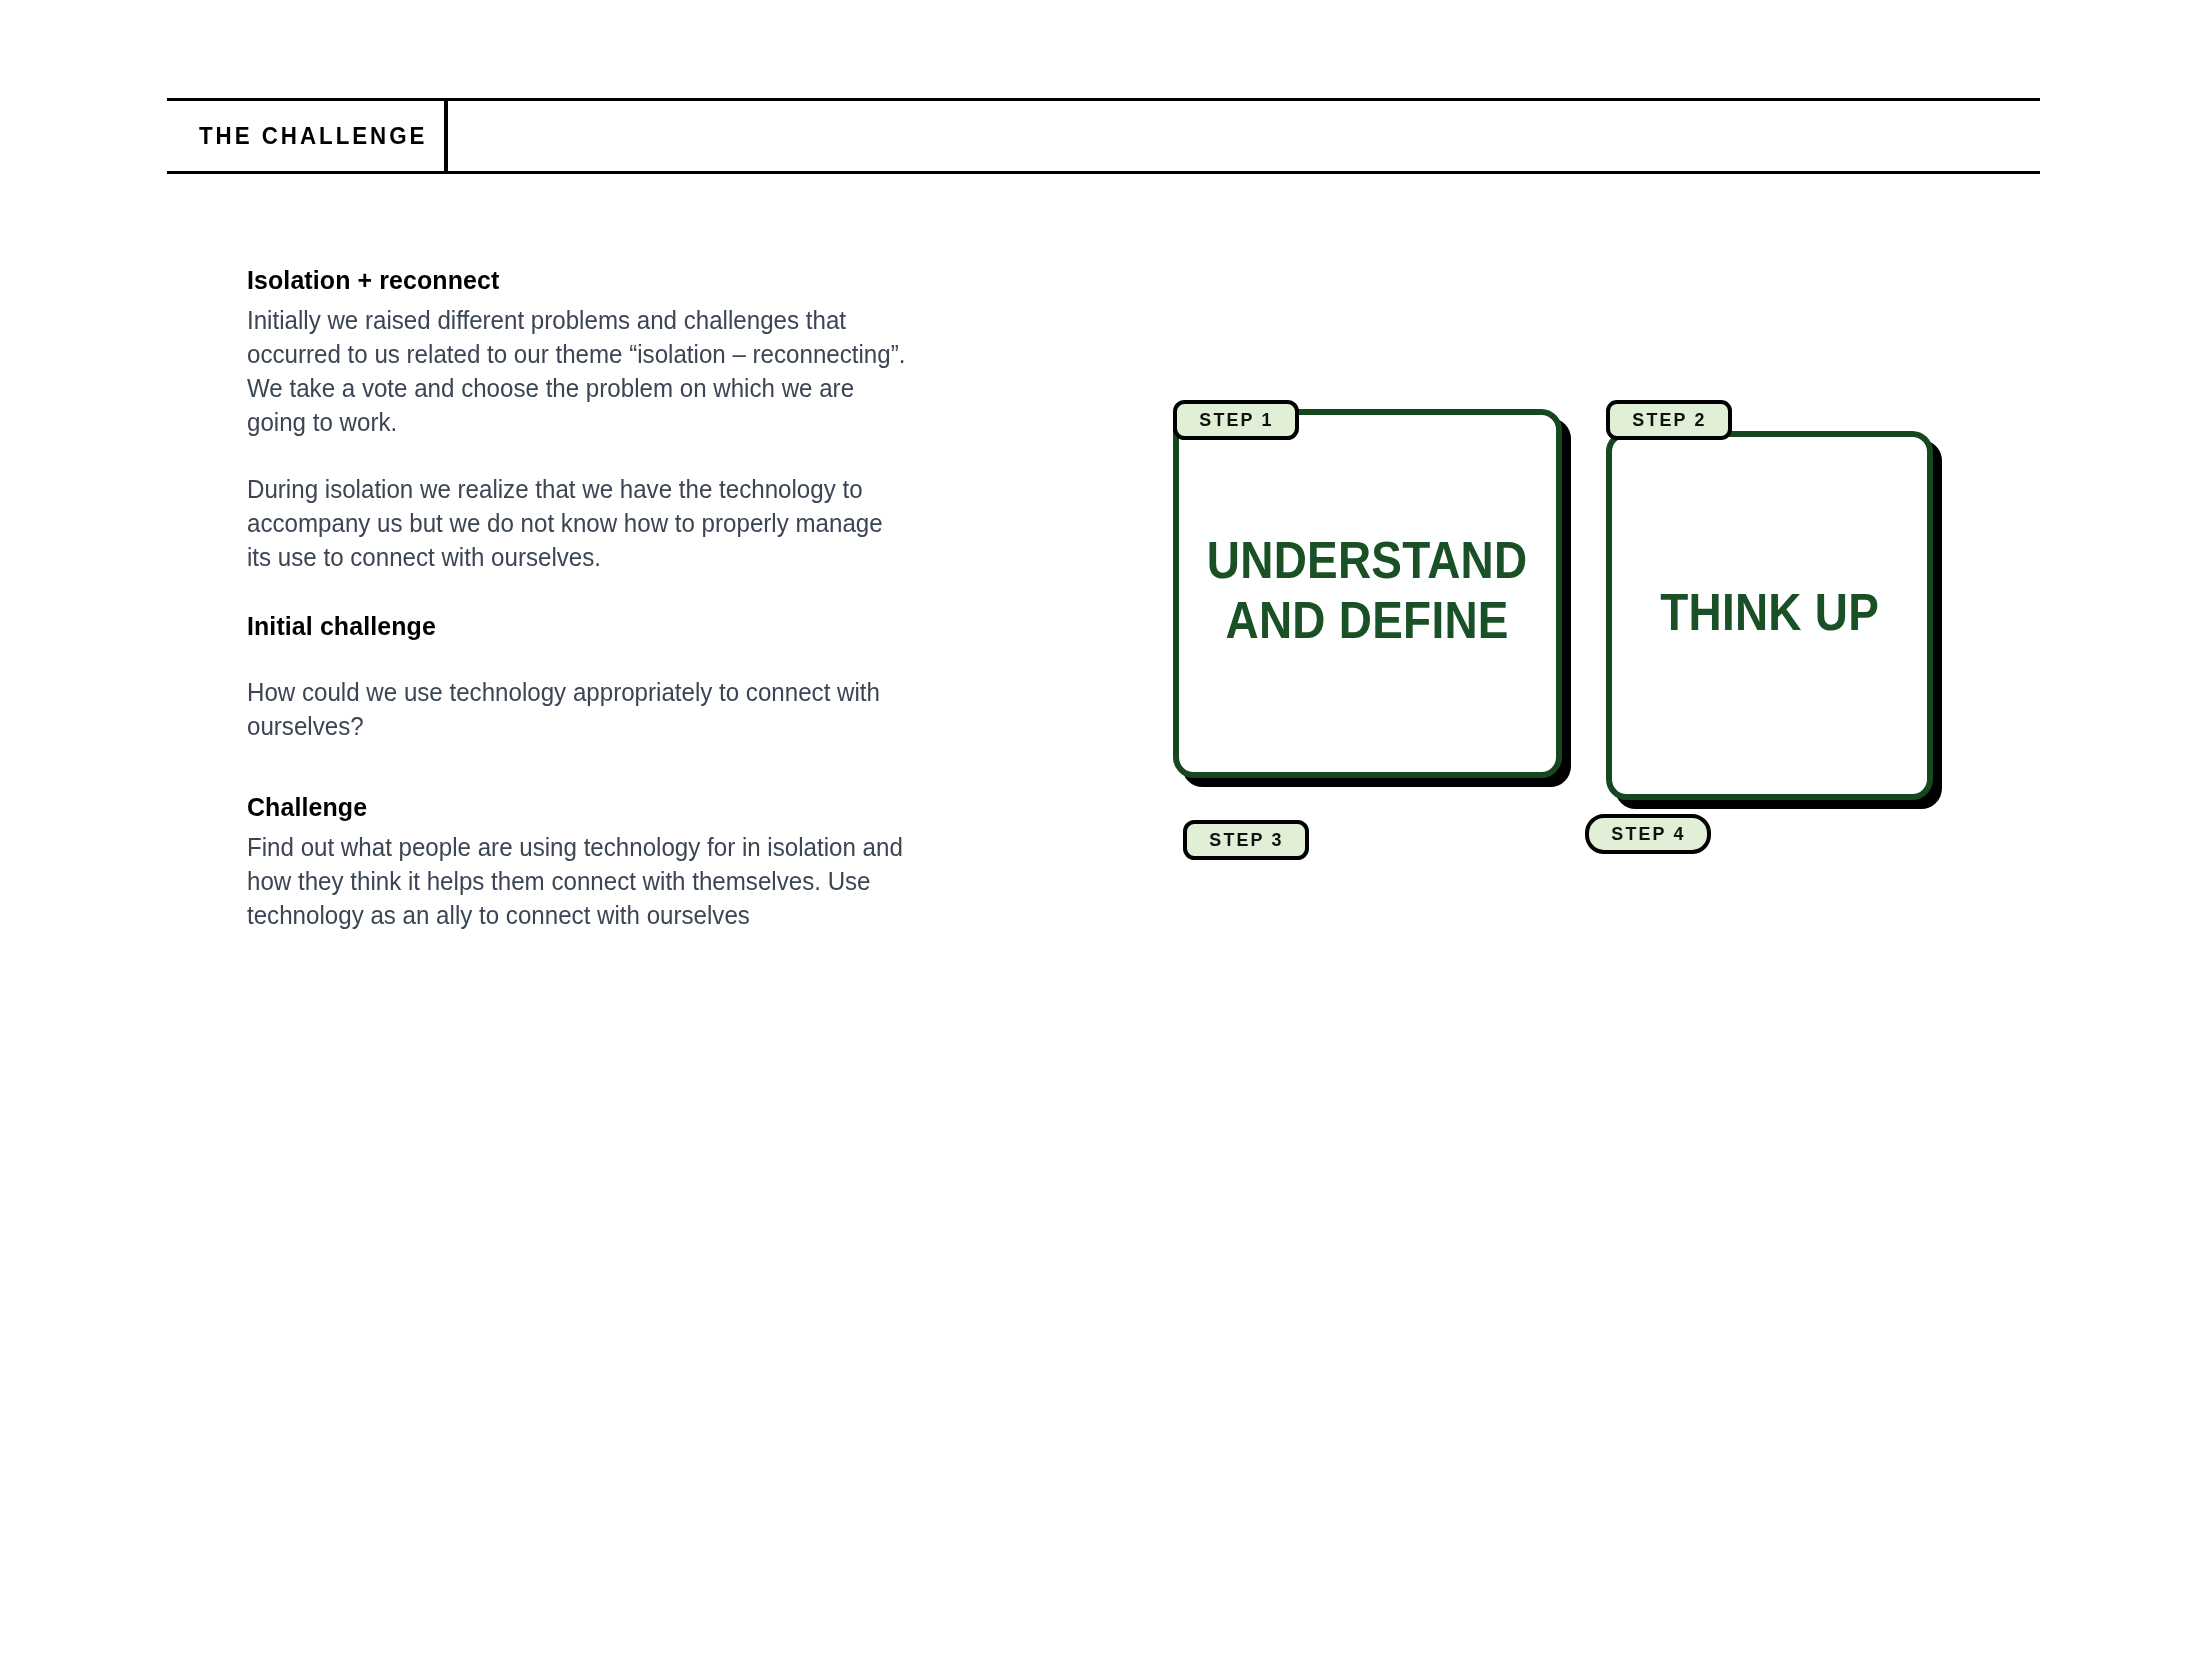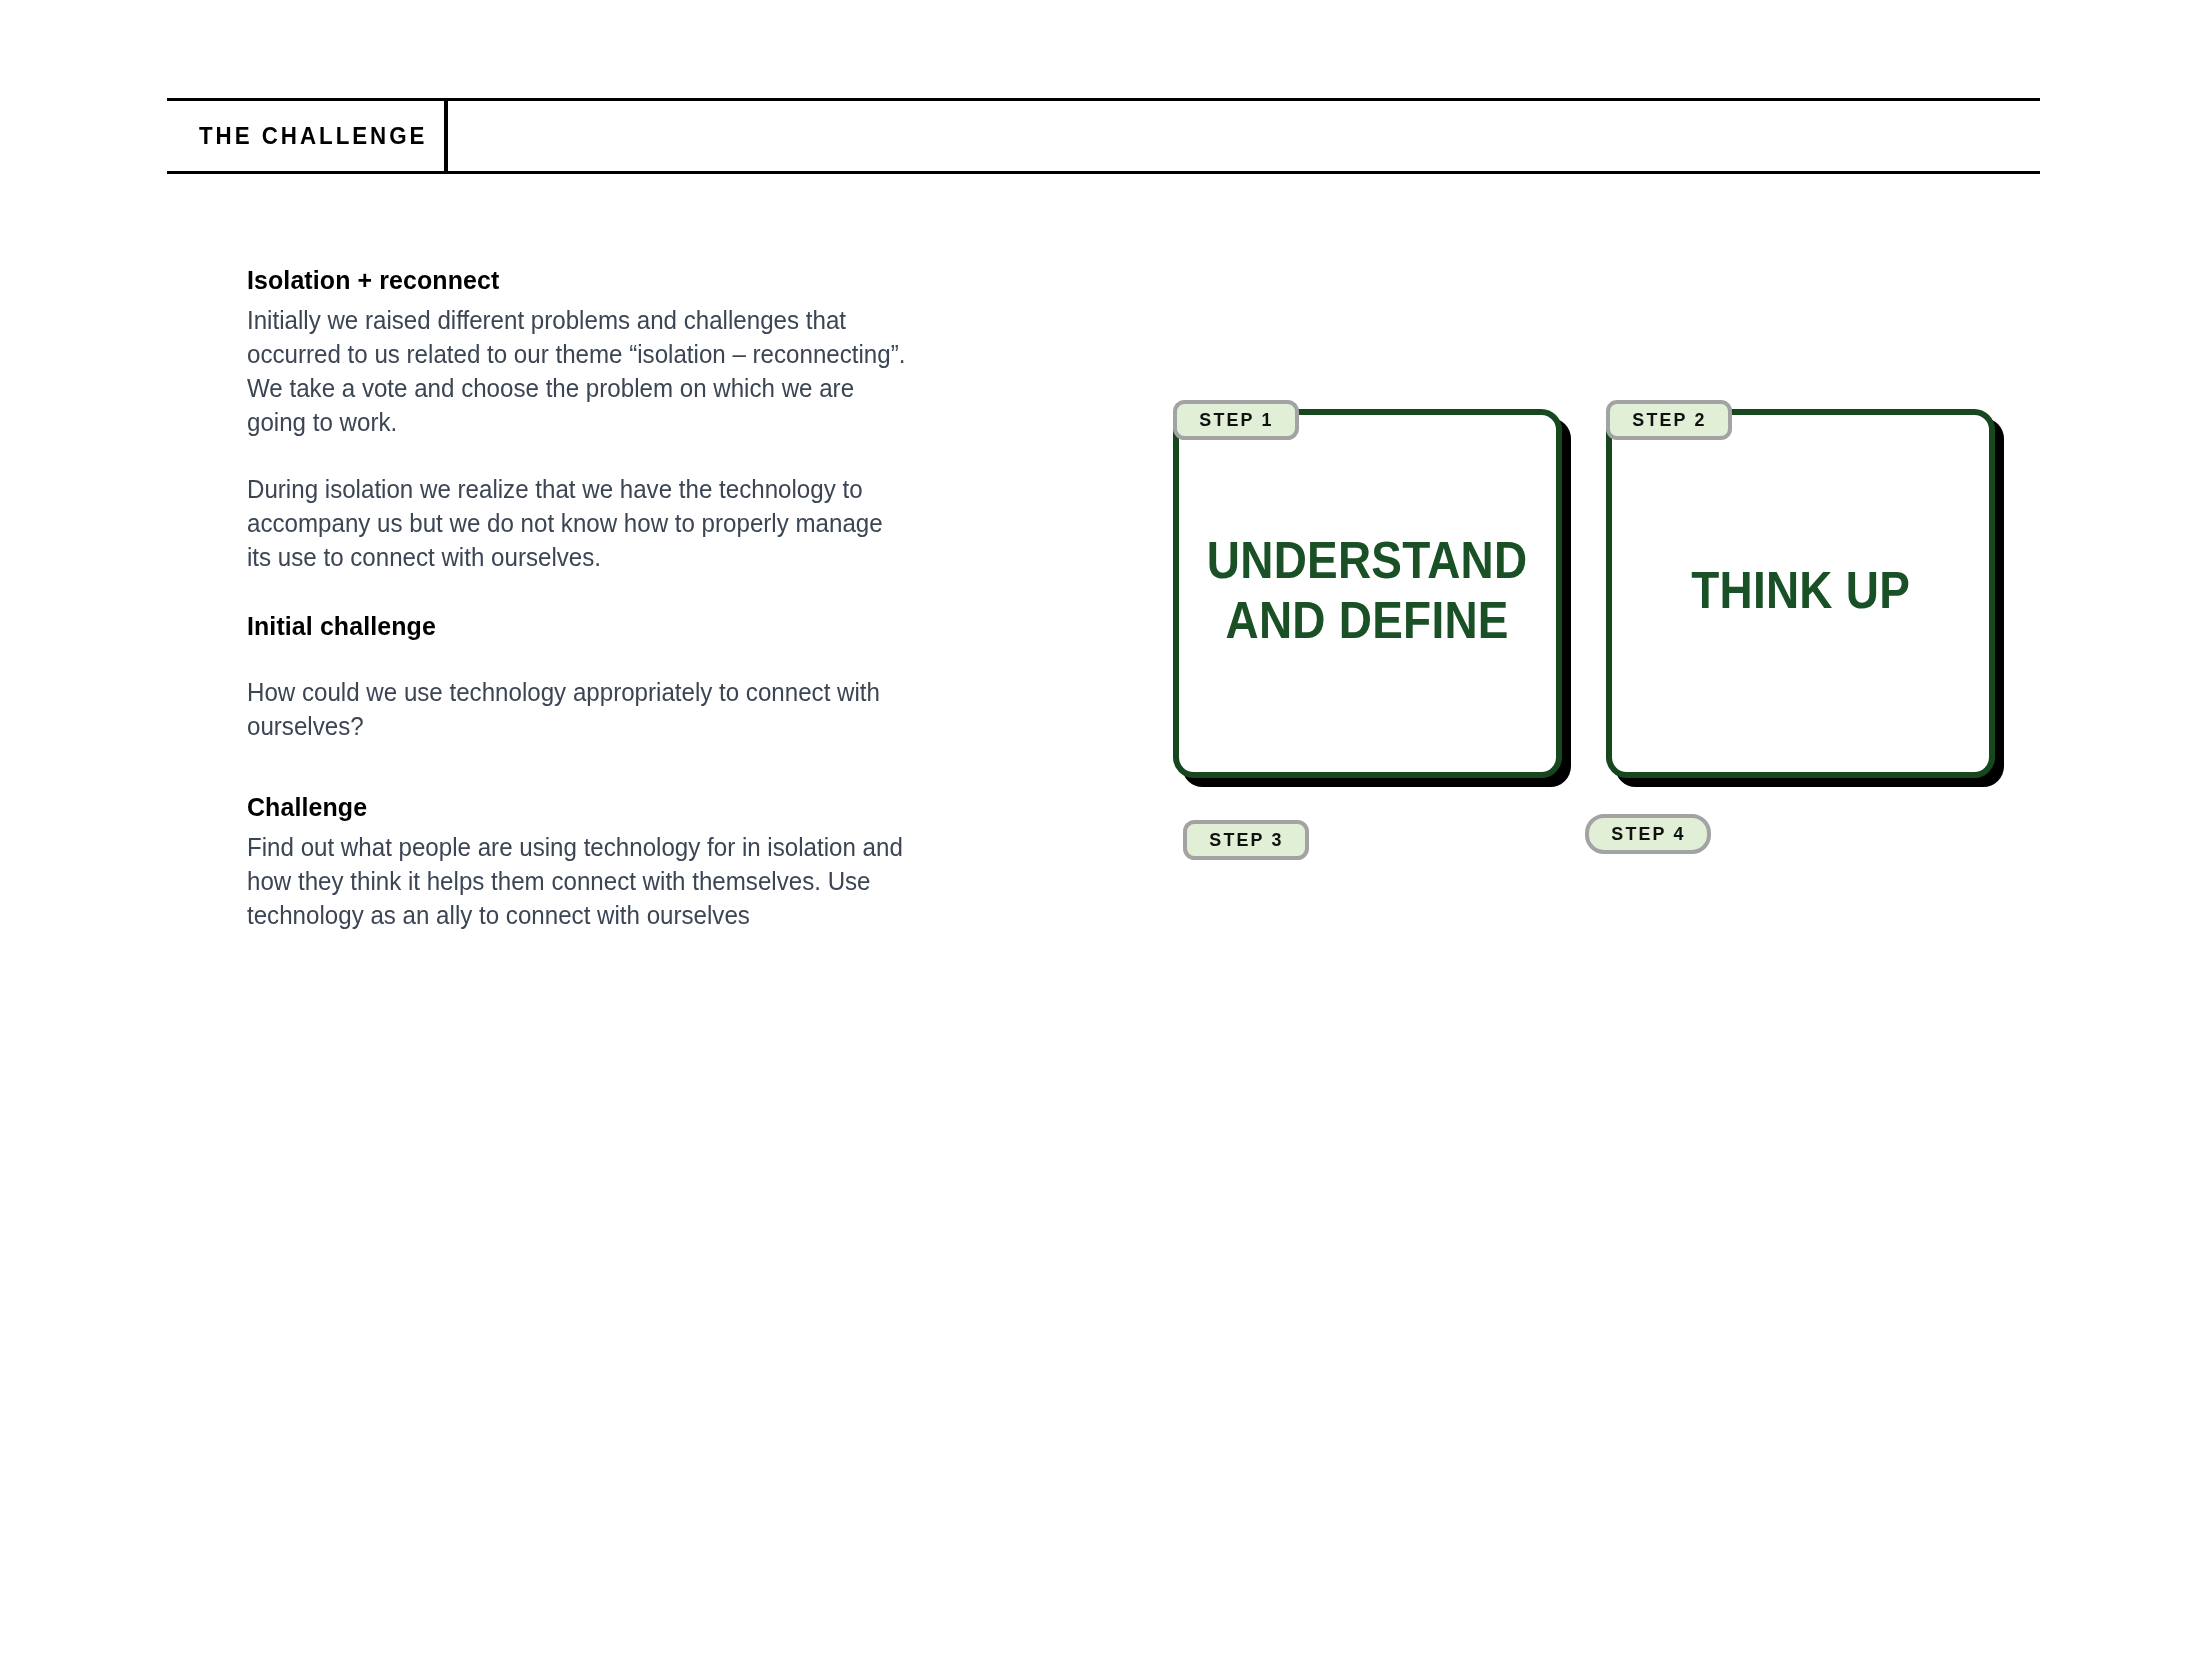--- a/index.html
+++ b/index.html
@@ -132,21 +132,21 @@
     letter-spacing: 0.3px;
     color: #1a5026;
     text-align: center;
     transform: scaleX(0.9);
     white-space: pre-line;
     margin: 0;
   }
   .step-tab {
     position: absolute;
     background: #e0efd6;
-    border: 4px solid #a3a3a3;
+    border: 4px solid #000000;
     border-radius: 11.5px;
     box-sizing: border-box;
     display: flex;
     align-items: center;
     justify-content: center;
     z-index: 5;
     pointer-events: auto;
   }
   .step-tab .tab-label {
     font-family: "Liberation Sans Narrow", "Liberation Sans", sans-serif;
@@ -155,21 +155,21 @@
     letter-spacing: 2.3px;
     color: #111111;
     transform: scaleX(0.94);
     white-space: nowrap;
   }
 
   
   #card-1 { left: 1173px; top: 409px;  width: 389px;  height: 369px; }
   #tab-1  { left: 1173px; top: 400px;  width: 126px;  height: 40px;  }
 
-  #card-2 { left: 1606px; top: 409px;  width: 389px;  height: 369px; }
+  #card-2 { left: 1606px; top: 431px;  width: 327px;  height: 369px; }
   #tab-2  { left: 1606px; top: 400px;  width: 126px;  height: 40px; border-radius: 11px;  }
 
   #card-3 { left: 1183px; top: 829px; width: 389px;  height: 339px; }
   #tab-3  { left: 1183px; top: 820px; width: 126px;  height: 40px;  }
 
   #card-4 { left: 1585px; top: 823px; width: 389px;  height: 345px; }
   #tab-4  { left: 1585px; top: 814px; width: 126px;  height: 40px; border-radius: 19px;  }
 
   
   #card-1 .card-title { transform: scaleX(0.9) translateY(-3.4px); }

